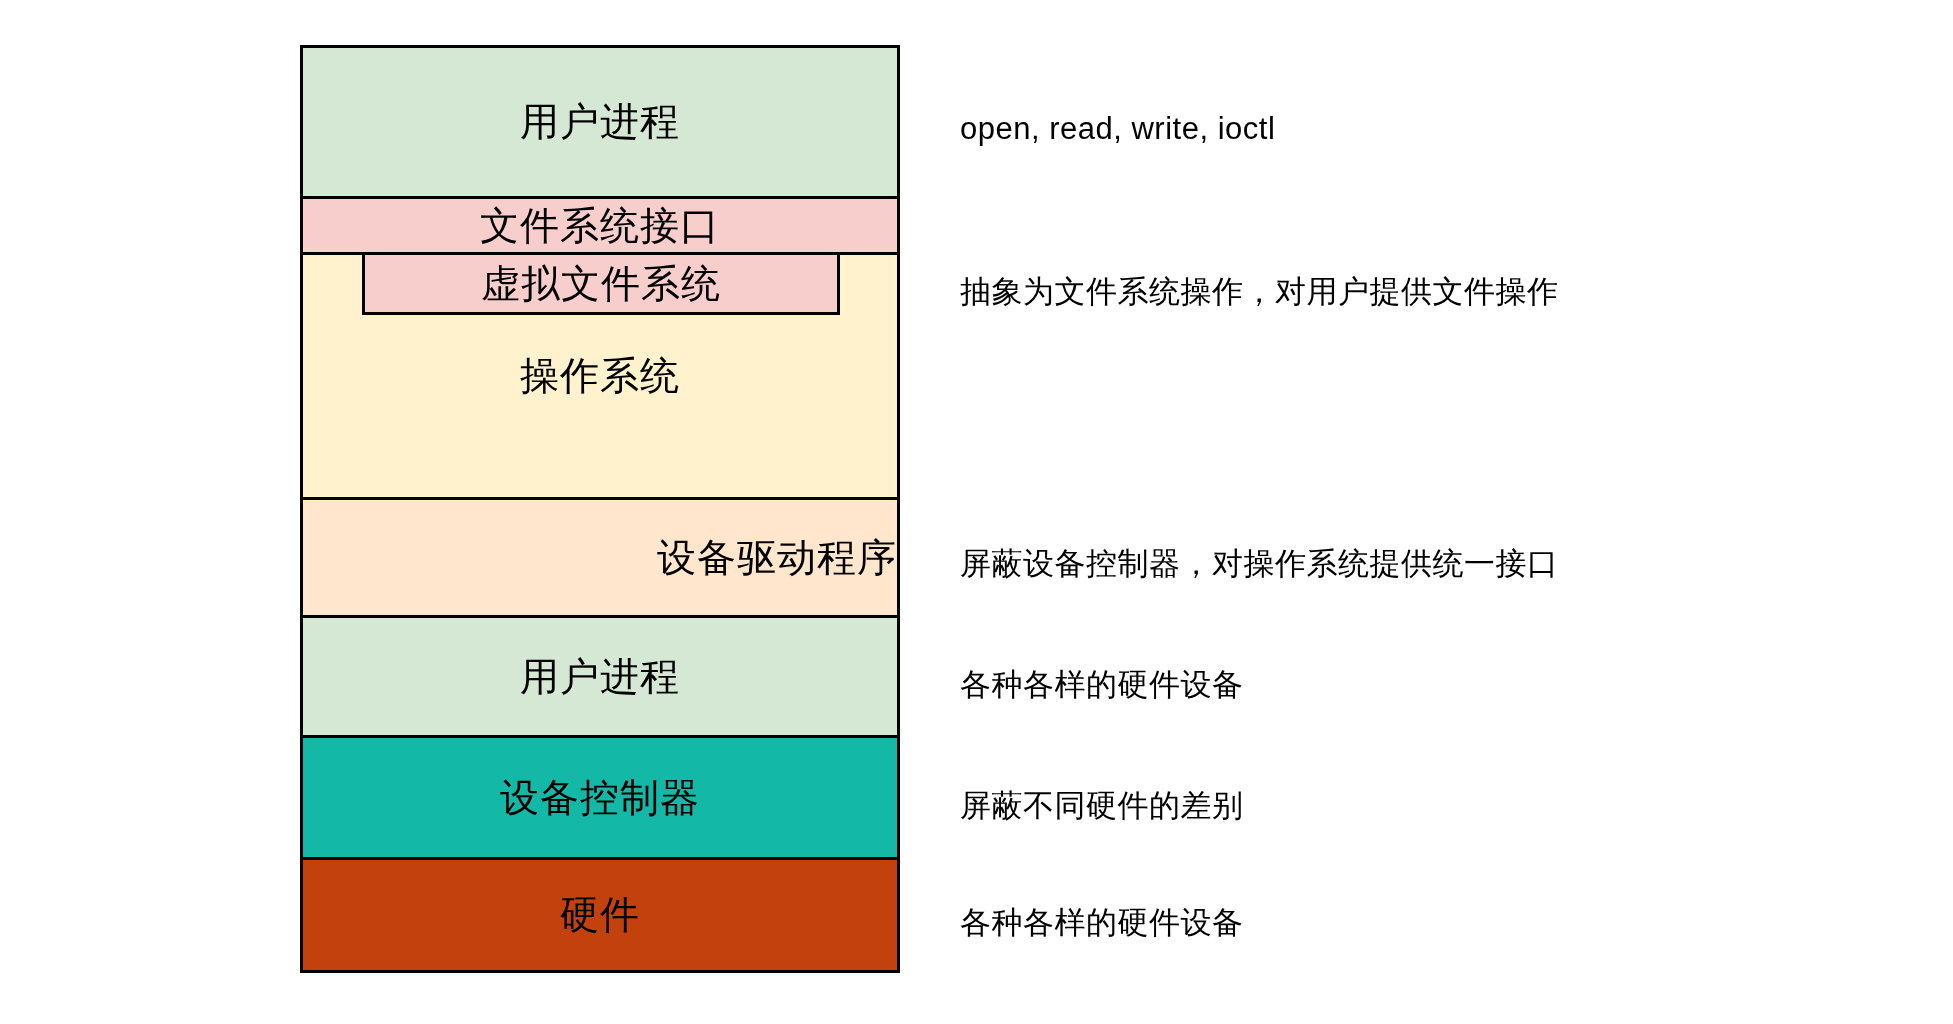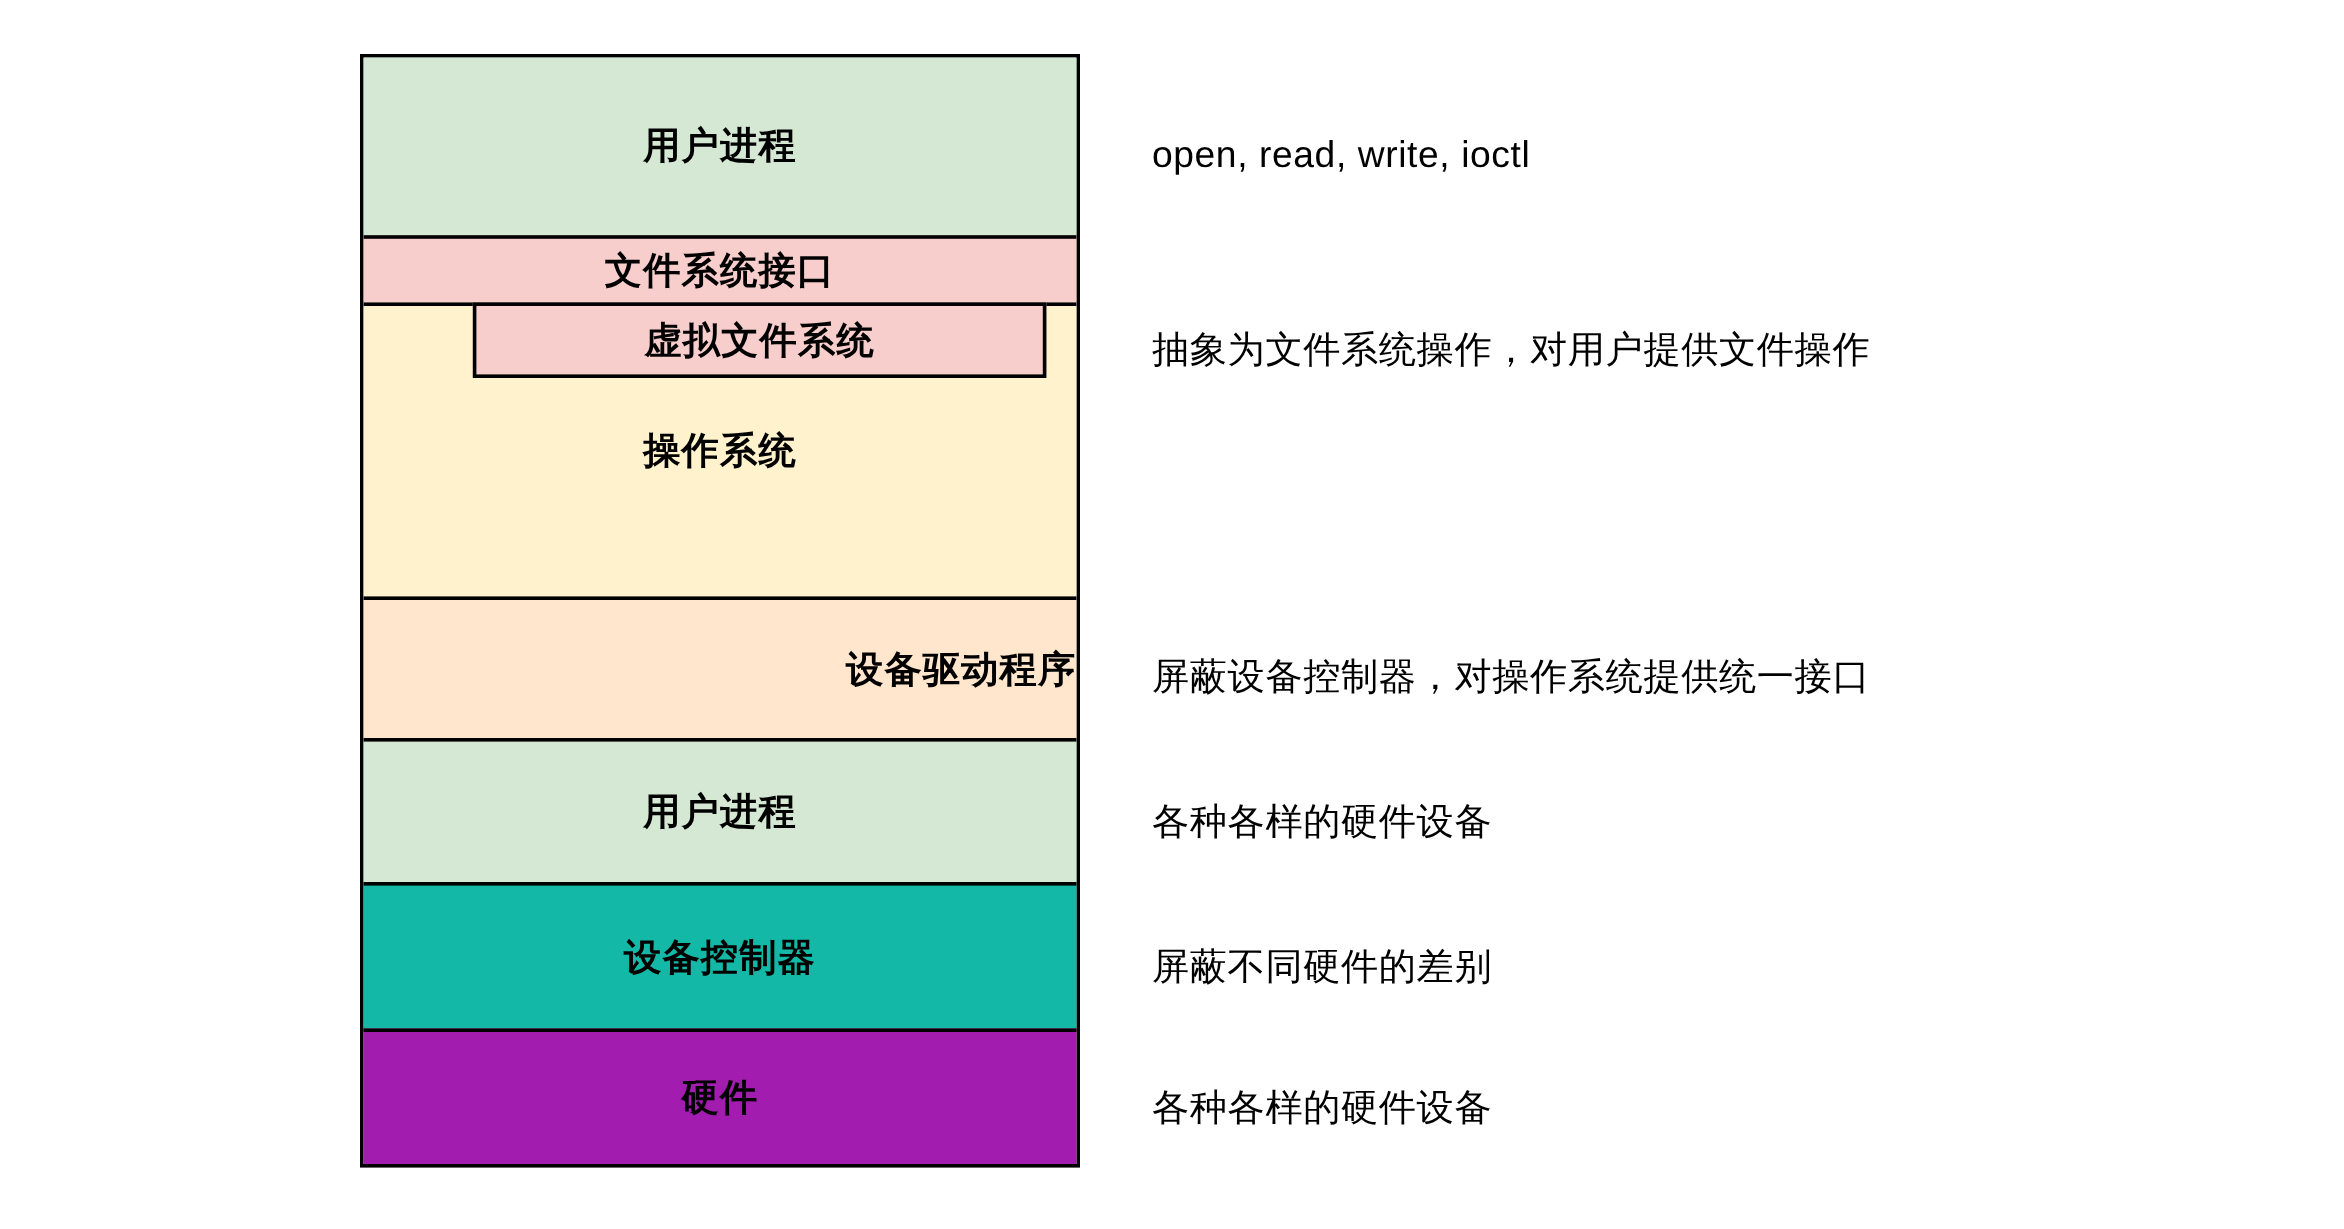--- a/index.html
+++ b/index.html
@@ -36,39 +36,37 @@
   }
   .layer + .layer { border-top: 3px solid #000000; }
   .l1 { height: 148px; }
   .l2 { height: 56px; }
   .l3 { height: 245px; }
   .l4 { height: 118px; justify-content: flex-end; }
   .l5 { height: 120px; }
   .l6 { height: 122px; }
   .l7 { height: 113px; }
   .lbl {
-    font-size: 31px;
+    font-size: 39px;
     color: #000000;
     letter-spacing: 1px;
     white-space: nowrap;
-    font-weight: bold;
   }
   
   .vfs {
     position: absolute;
     left: 59px;
     top: -3px;
     width: 478px;
     height: 63px;
     border: 3px solid #000000;
     box-sizing: border-box;
     display: flex;
     align-items: center;
     justify-content: center;
-    margin-left: 32px;
   }
   
   .ann {
     position: absolute;
     left: 960px;
     display: flex;
     align-items: center;
     font-size: 31px;
     color: #000000;
     white-space: nowrap;
@@ -108,21 +106,21 @@
     </div>
 
     <div class="layer l5" style="background-color: rgb(213, 232, 212);">
       <span class="lbl">用户进程</span>
     </div>
 
     <div class="layer l6" style="background-color: #14b8a6;">
       <span class="lbl">设备控制器</span>
     </div>
 
-    <div class="layer l7" style="background-color: #a21caf;">
+    <div class="layer l7" style="background-color: #c2410c;">
       <span class="lbl">硬件</span>
     </div>
 
   </div>
 
   <div class="ann ann-1">
     <span>open, read, write, ioctl</span>
   </div>
   <div class="ann ann-2">
     <span>抽象为文件系统操作，对用户提供文件操作</span>

